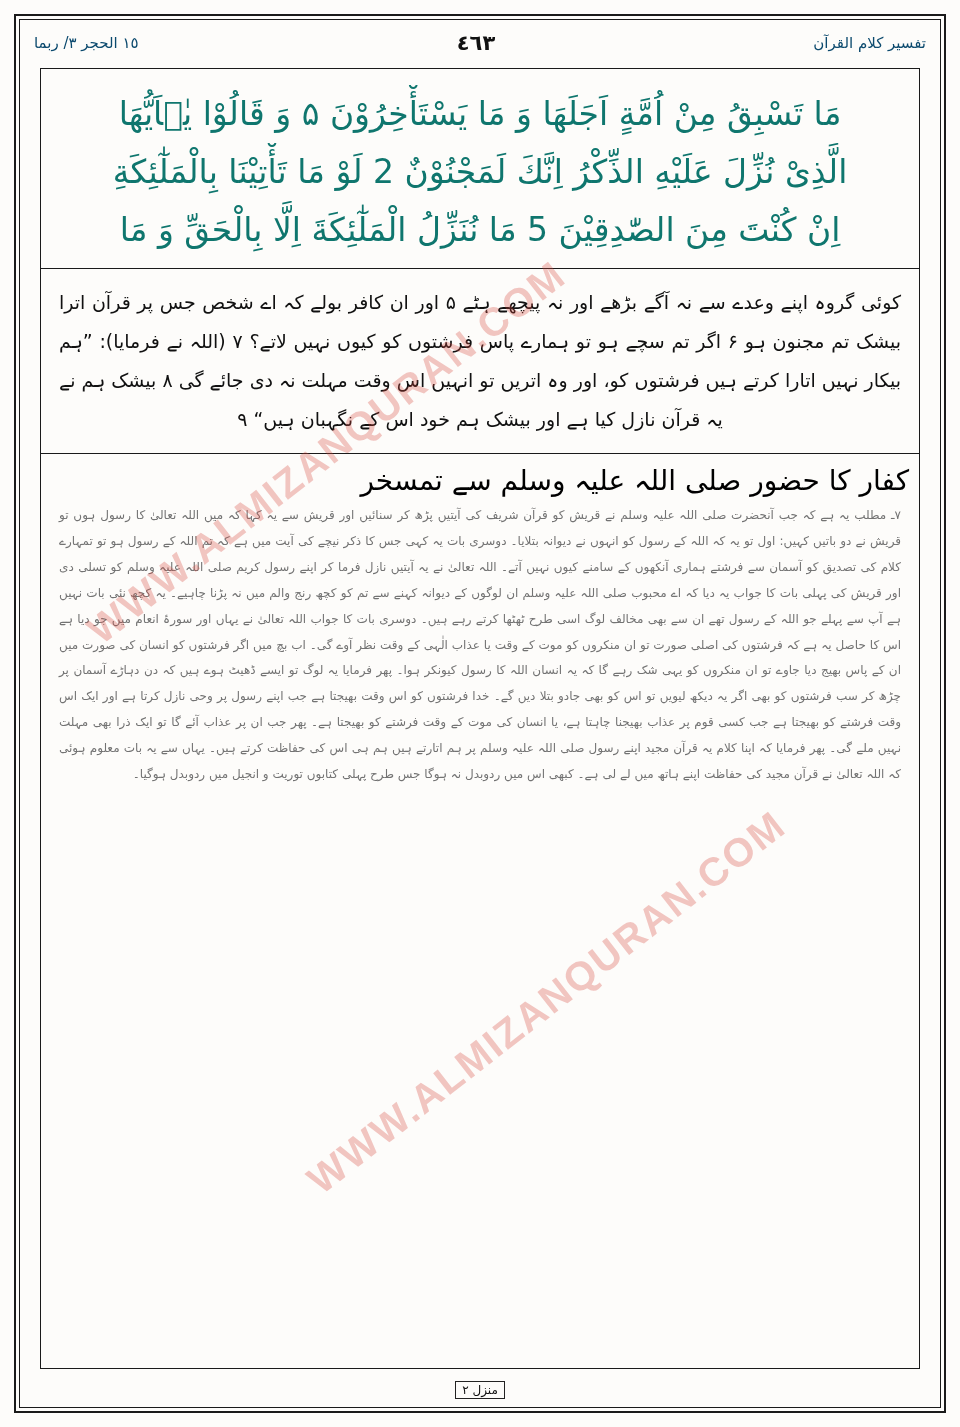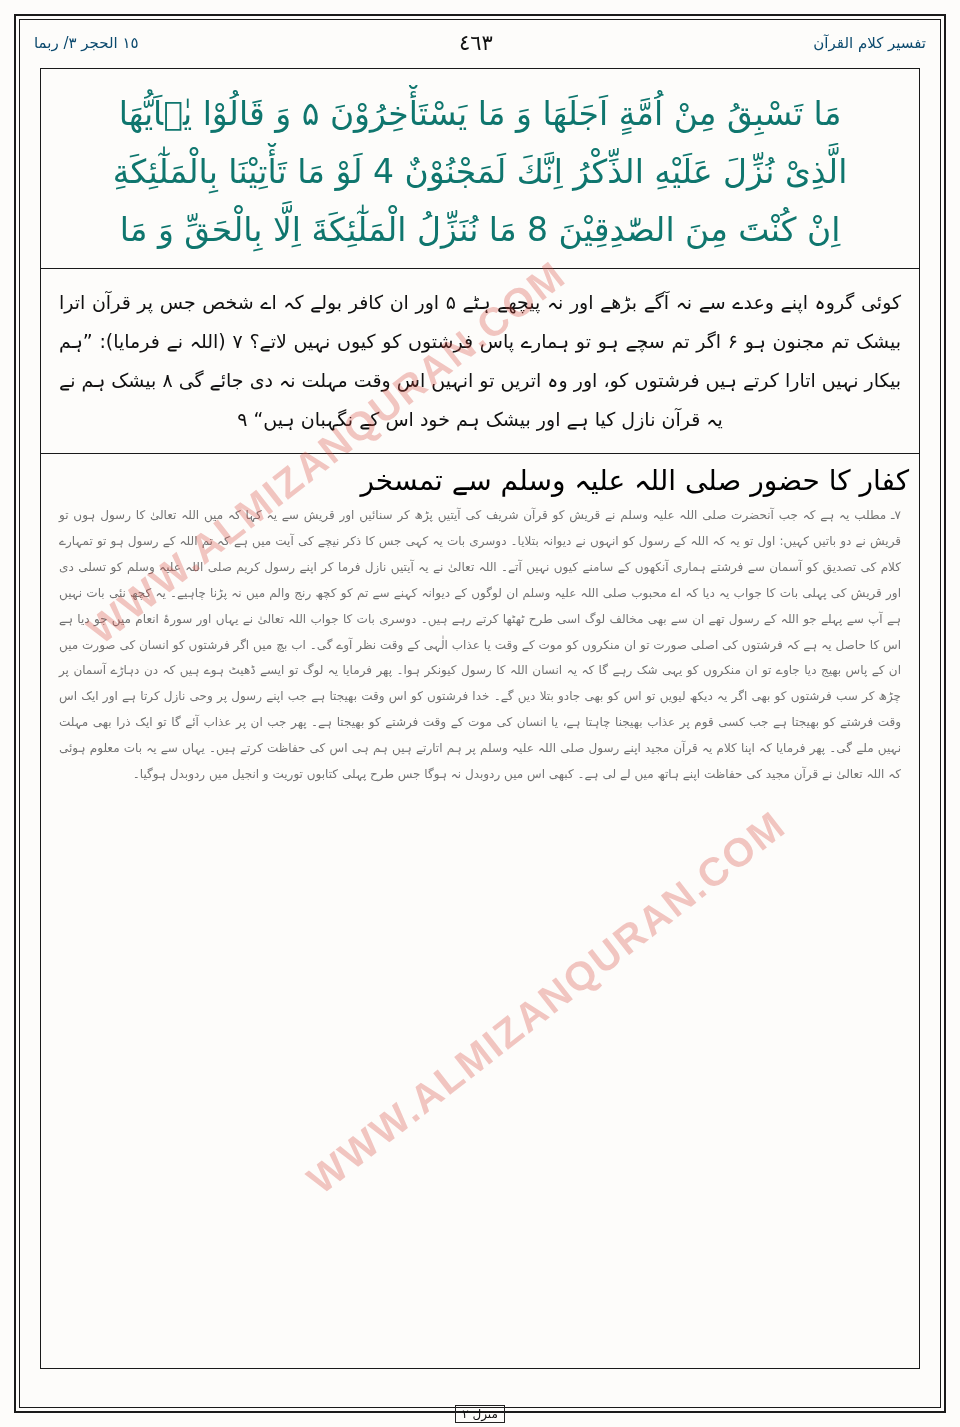--- a/index.html
+++ b/index.html
@@ -54,21 +54,21 @@
   }
   .hdr-item {
     font-size: 15px;
     color: #0c4a6e;
     white-space: nowrap;
     letter-spacing: 0px;
   }
   .hdr-center {
     font-size: 21px;
     color: #111;
-    font-weight: normal;
+    font-weight: bold;
   }
   
   .content-frame {
     position: absolute;
     left: 40px;
     top: 68px;
     right: 40px;
     bottom: 58px;
     border: 1.5px solid #1a1a1a;
     box-sizing: border-box;
@@ -124,21 +124,21 @@
     font-size: 12px;
     line-height: 2.16;
     color: #737373;
     text-align: justify;
   }
   
   .page-footer {
     position: absolute;
     left: 0;
     right: 0;
-    bottom: 4px;
+    bottom: 28px;
     text-align: center;
     font-size: 13px;
     color: #111;
     direction: rtl;
   }
   .footer-box {
     display: inline-block;
     padding: 1px 6px;
     border: 1px solid #222;
     font-size: 12px;
@@ -178,22 +178,22 @@
   <div class="page-header">
     <div class="hdr-item">تفسیر کلام القرآن</div>
     <div class="hdr-center">٤٦٣</div>
     <div class="hdr-item">١٥ الحجر ٣/ ربما</div>
   </div>
 
   <div class="content-frame">
 
     <div class="arabic-block">
       <div class="arabic-line">مَا تَسْبِقُ مِنْ اُمَّةٍ اَجَلَهَا وَ مَا يَسْتَأْخِرُوْنَ ۵ وَ قَالُوْا يٰۤاَيُّهَا</div>
-      <div class="arabic-line">الَّذِیْ نُزِّلَ عَلَيْهِ الذِّكْرُ اِنَّكَ لَمَجْنُوْنٌ 4 لَوْ مَا تَأْتِيْنَا بِالْمَلٰٓئِكَةِ</div>
-      <div class="arabic-line">اِنْ كُنْتَ مِنَ الصّٰدِقِيْنَ 8 مَا نُنَزِّلُ الْمَلٰٓئِكَةَ اِلَّا بِالْحَقِّ وَ مَا</div>
+      <div class="arabic-line">الَّذِیْ نُزِّلَ عَلَيْهِ الذِّكْرُ اِنَّكَ لَمَجْنُوْنٌ 2 لَوْ مَا تَأْتِيْنَا بِالْمَلٰٓئِكَةِ</div>
+      <div class="arabic-line">اِنْ كُنْتَ مِنَ الصّٰدِقِيْنَ 5 مَا نُنَزِّلُ الْمَلٰٓئِكَةَ اِلَّا بِالْحَقِّ وَ مَا</div>
     </div>
 
     <div class="urdu-translation">
       <p>کوئی گروہ اپنے وعدے سے نہ آگے بڑھے اور نہ پیچھے ہٹے ۵ اور ان کافر بولے کہ اے شخص جس پر قرآن اترا بیشک تم مجنون ہو ۶ اگر تم سچے ہو تو ہمارے پاس فرشتوں کو کیوں نہیں لاتے؟ ۷ (اللہ نے فرمایا): ”ہم بیکار نہیں اتارا کرتے ہیں فرشتوں کو، اور وہ اتریں تو انہیں اس وقت مہلت نہ دی جائے گی ۸ بیشک ہم نے یہ قرآن نازل کیا ہے اور بیشک ہم خود اس کے نگہبان ہیں“ ۹</p>
     </div>
 
     <div class="section-heading">کفار کا حضور صلی اللہ علیہ وسلم سے تمسخر</div>
 
     <div class="tafsir-body">
       <p>۷ـ مطلب یہ ہے کہ جب آنحضرت صلی اللہ علیہ وسلم نے قریش کو قرآن شریف کی آیتیں پڑھ کر سنائیں اور قریش سے یہ کہا کہ میں اللہ تعالیٰ کا رسول ہوں تو قریش نے دو باتیں کہیں: اول تو یہ کہ اللہ کے رسول کو انہوں نے دیوانہ بتلایا۔ دوسری بات یہ کہی جس کا ذکر نیچے کی آیت میں ہے کہ تم اللہ کے رسول ہو تو تمہارے کلام کی تصدیق کو آسمان سے فرشتے ہماری آنکھوں کے سامنے کیوں نہیں آتے۔ اللہ تعالیٰ نے یہ آیتیں نازل فرما کر اپنے رسول کریم صلی اللہ علیہ وسلم کو تسلی دی اور قریش کی پہلی بات کا جواب یہ دیا کہ اے محبوب صلی اللہ علیہ وسلم ان لوگوں کے دیوانہ کہنے سے تم کو کچھ رنج والم میں نہ پڑنا چاہیے۔ یہ کچھ نئی بات نہیں ہے آپ سے پہلے جو اللہ کے رسول تھے ان سے بھی مخالف لوگ اسی طرح ٹھٹھا کرتے رہے ہیں۔ دوسری بات کا جواب اللہ تعالیٰ نے یہاں اور سورۂ انعام میں جو دیا ہے اس کا حاصل یہ ہے کہ فرشتوں کی اصلی صورت تو ان منکروں کو موت کے وقت یا عذاب الٰہی کے وقت نظر آوے گی۔ اب بچ میں اگر فرشتوں کو انسان کی صورت میں ان کے پاس بھیج دیا جاوے تو ان منکروں کو یہی شک رہے گا کہ یہ انسان اللہ کا رسول کیونکر ہوا۔ پھر فرمایا یہ لوگ تو ایسے ڈھیٹ ہوے ہیں کہ دن دہاڑے آسمان پر چڑھ کر سب فرشتوں کو بھی اگر یہ دیکھ لیویں تو اس کو بھی جادو بتلا دیں گے۔ خدا فرشتوں کو اس وقت بھیجتا ہے جب اپنے رسول پر وحی نازل کرتا ہے اور ایک اس وقت فرشتے کو بھیجتا ہے جب کسی قوم پر عذاب بھیجنا چاہتا ہے، یا انسان کی موت کے وقت فرشتے کو بھیجتا ہے۔ پھر جب ان پر عذاب آئے گا تو ایک ذرا بھی مہلت نہیں ملے گی۔ پھر فرمایا کہ اپنا کلام یہ قرآن مجید اپنے رسول صلی اللہ علیہ وسلم پر ہم اتارتے ہیں ہم ہی اس کی حفاظت کرتے ہیں۔ یہاں سے یہ بات معلوم ہوئی کہ اللہ تعالیٰ نے قرآن مجید کی حفاظت اپنے ہاتھ میں لے لی ہے۔ کبھی اس میں ردوبدل نہ ہوگا جس طرح پہلی کتابوں توریت و انجیل میں ردوبدل ہوگیا۔</p>

